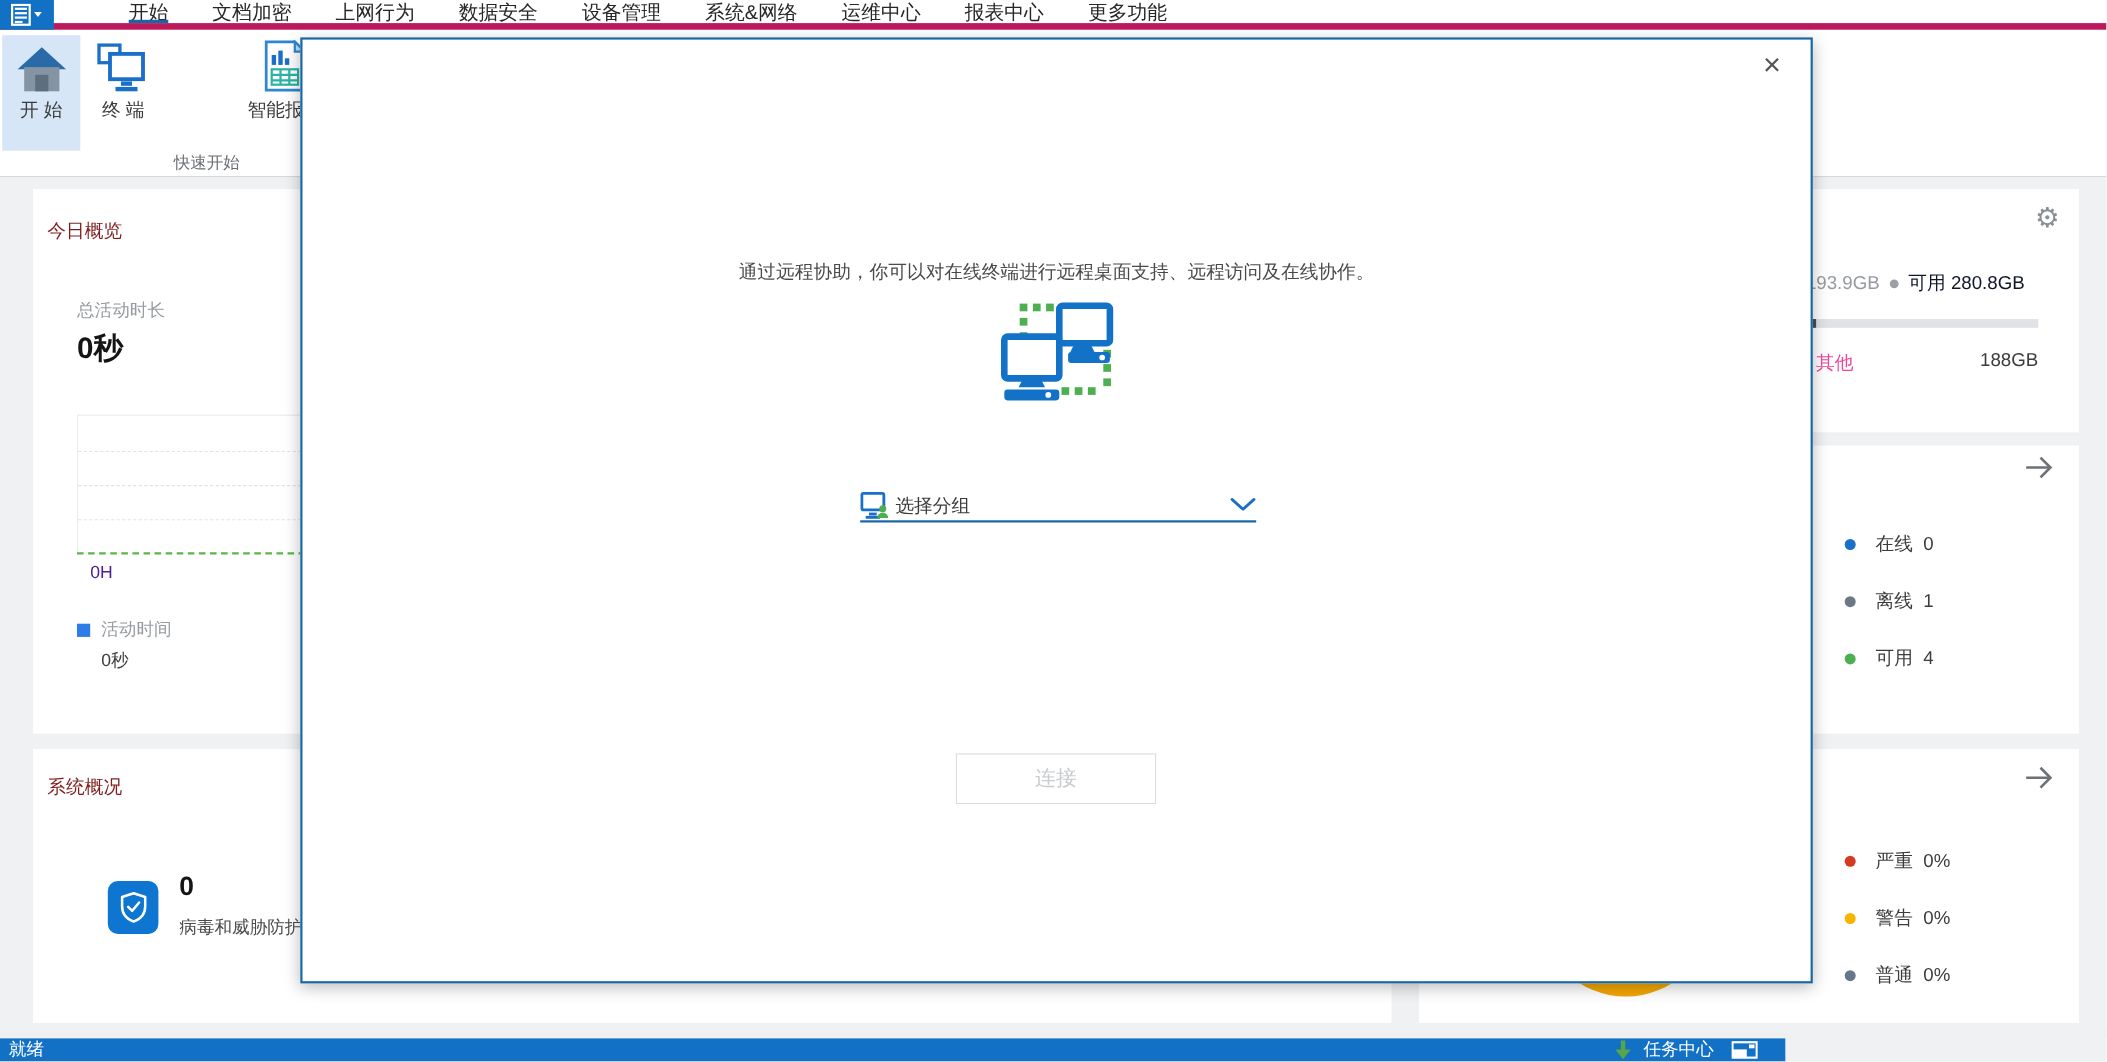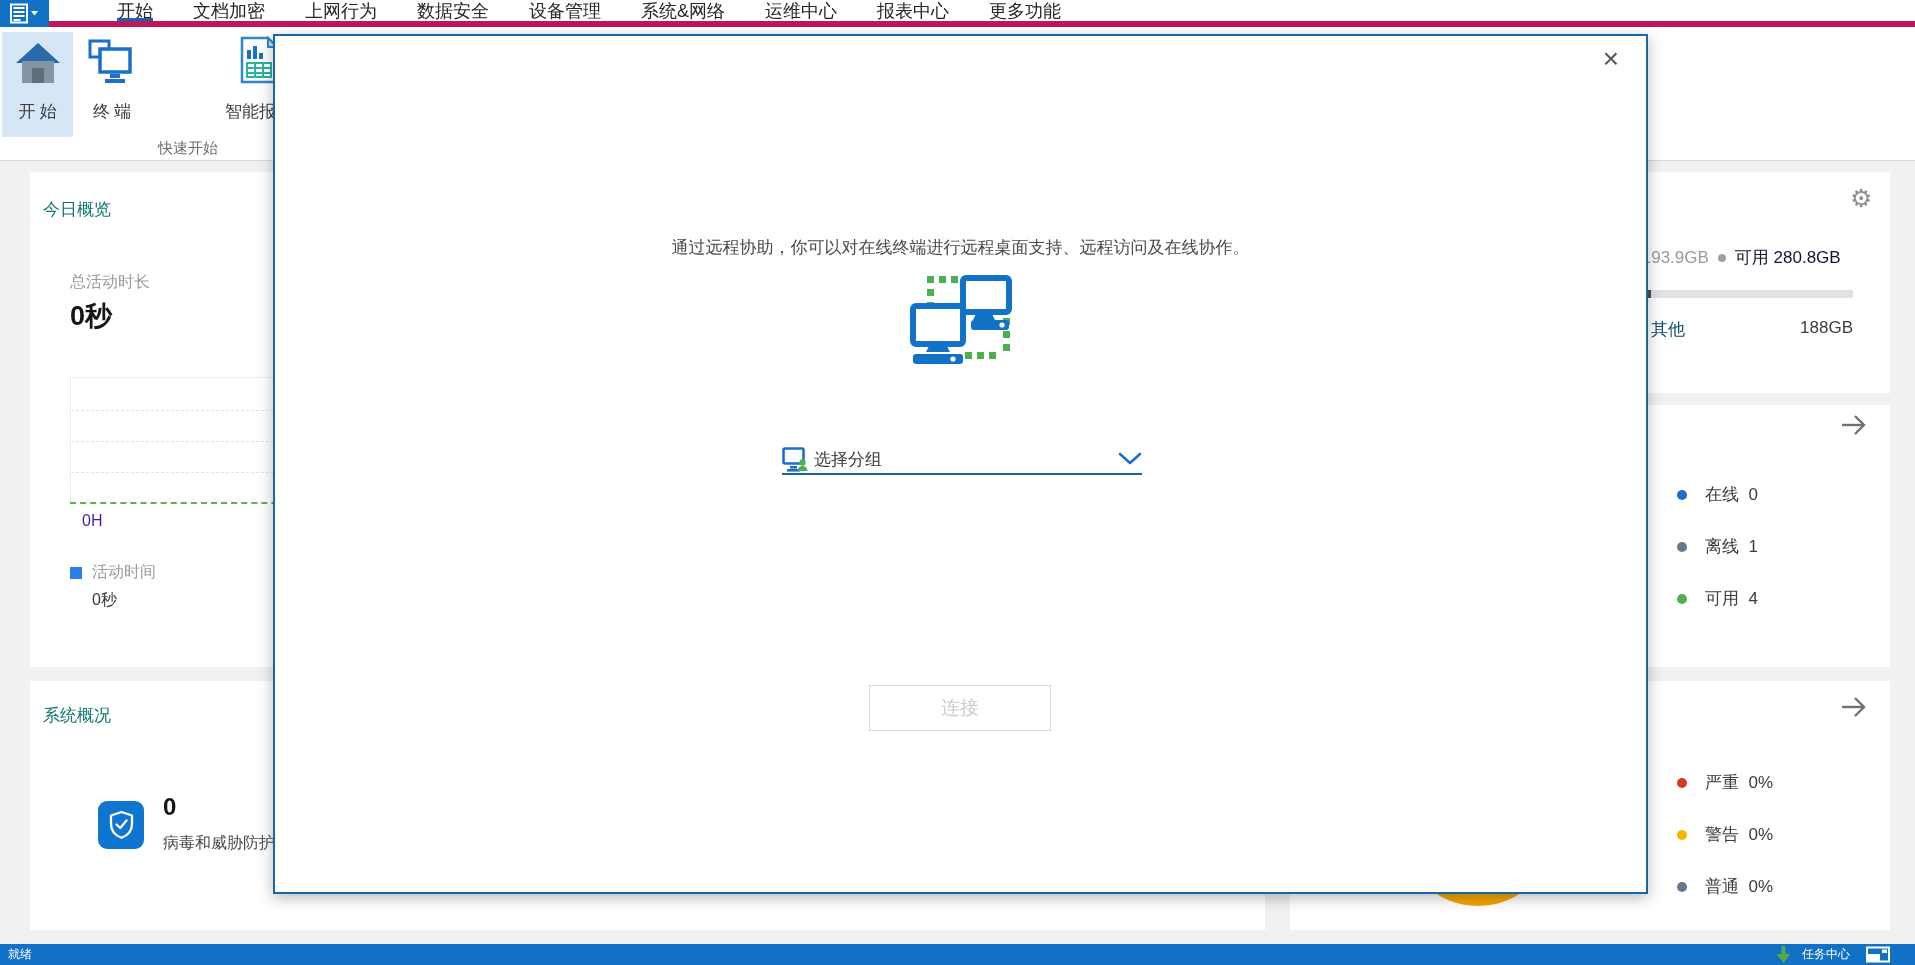--- a/index.html
+++ b/index.html
@@ -17,28 +17,28 @@
     cursor:pointer; white-space:nowrap; }
   .tab.active::after { content:""; position:absolute; left:0; right:0; bottom:0; height:3px;
     background:#1866a3; }
 
   
   .ribbon { position:absolute; left:0; top:27px; width:1915px; height:134px; background:#fff;
     border-bottom:1px solid #d9d9d9; }
   .tool { position:absolute; top:5px; height:105px; display:flex; flex-direction:column;
     align-items:center; justify-content:flex-start; cursor:pointer; }
   .tool .ticon { height:52px; display:flex; align-items:flex-end; justify-content:center; }
-  .tool .tlabel { margin-top:16px; font-size:17px; color:#3c3c3c; white-space:nowrap;font-family:Liberation Serif, serif; }
+  .tool .tlabel { margin-top:4px; font-size:17px; color:#3c3c3c; white-space:nowrap; }
   .tool.selected { background:#d6e6f7; }
   .group-label { position:absolute; left:118px; top:112px; width:140px; text-align:center;
     font-size:15px; color:#6a6f74; }
 
   
   .card { position:absolute; background:#fff; }
-  .card-title { position:absolute; font-size:17px; color:#0f766e; }
+  .card-title { position:absolute; font-size:17px; color:#7f1d1d; }
 
   
   #card-today { left:30px; top:172px; width:1235px; height:495px; }
   .t-label { position:absolute; left:40px; top:100px; font-size:16px; color:#969ba1; }
   .t-value { position:absolute; left:40px; top:126px; font-size:27px; font-weight:bold; color:#141414; }
   .chart-box { position:absolute; left:40px; top:205px; width:560px; height:125px;
     border:1px solid #ececec; border-bottom:none; }
   .gridline { position:absolute; left:0; right:0; border-top:1px dashed #e3e3e3; }
   .baseline { position:absolute; left:40px; top:330px; width:560px; border-top:2px dashed #58b548; }
   .axis-0h { position:absolute; left:52px; top:340px; font-size:16px; color:#4c1d95; }
@@ -57,37 +57,37 @@
   #card-storage { left:1290px; top:172px; width:600px; height:221px; }
   .gear { position:absolute; left:560px; top:14px; font-size:25px; color:#8a8f94; cursor:pointer;
     line-height:1; }
   .st-row { position:absolute; left:330px; top:74px; font-size:17px; white-space:nowrap;
     display:flex; align-items:center; gap:9px; }
   .st-used { color:#969ba1; }
   .st-dot { width:8px; height:8px; border-radius:50%; background:#9aa0a6; display:inline-block; }
   .st-free { color:#0f172a; }
   .st-bar { position:absolute; left:210px; top:118px; width:353px; height:8px; background:#e0e2e6; }
   .st-bar-used { position:absolute; left:0; top:0; width:151px; height:8px; background:#4a4f56; }
-  .st-other { position:absolute; left:361px; top:146px; font-size:17px; color:#0c4a6e; }
+  .st-other { position:absolute; left:361px; top:146px; font-size:17px; color:#ec4899; }
   .st-other-val { position:absolute; left:363px; top:146px; width:200px; text-align:right;
     font-size:17px; color:#3c3c3c; }
 
   #card-terminals { left:1290px; top:405px; width:600px; height:262px; }
   #card-alerts { left:1290px; top:681px; width:600px; height:249px; overflow:hidden; }
   .arrow-link { position:absolute; left:550px; top:8px; cursor:pointer; }
   .leg-row { position:absolute; left:387px; display:flex; align-items:center; gap:18px;
     font-size:17px; color:#3c3c3c; white-space:nowrap; }
   .leg-dot { width:10px; height:10px; border-radius:50%; display:inline-block; }
   .pie { position:absolute; left:110px; top:69px; width:156px; height:156px; border-radius:50%;
     background:radial-gradient(circle at 50% 38%, #fdbb0d 0%, #f2a402 85%); }
 
   
   .pre-strip { position:absolute; left:0; top:932px; width:1915px; height:12px; background:#eef0f2; }
-  .statusbar { position:absolute; left:0; top:944px; width:1915px; height:21px; background:#1271c4;
-    color:#fff; display:flex; align-items:center; font-size:12px; z-index:5; }
+  .statusbar { position:absolute; left:0; top:944px; width:1623px; height:21px; background:#1271c4;
+    color:#fff; display:flex; align-items:center; font-size:16px; z-index:5; }
   .sb-left { padding-left:8px; }
   .sb-right { margin-left:auto; display:flex; align-items:center; gap:10px; padding-right:25px;
     cursor:pointer; }
 
   
   .modal { position:absolute; left:273px; top:34px; width:1375px; height:860px; background:#fff;
     border:2px solid #1866a3; box-shadow:0 4px 14px rgba(0,0,0,.28); z-index:50; }
   .modal-close { position:absolute; top:6px; right:18px; font-size:28px; color:#555; width:34px;
     height:34px; text-align:center; line-height:34px; cursor:pointer; font-weight:300; }
   .modal-title { position:absolute; top:136px; left:0; width:100%; text-align:center;

